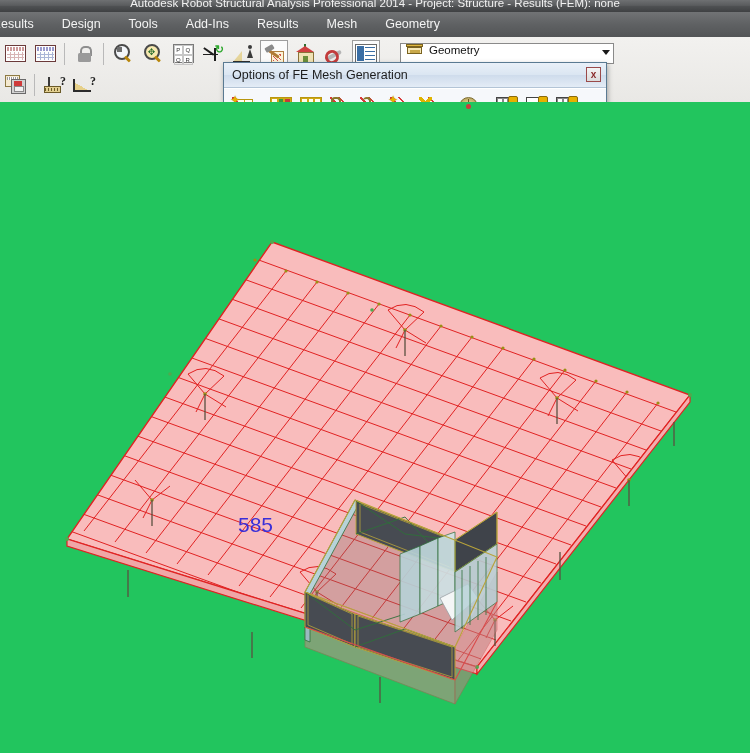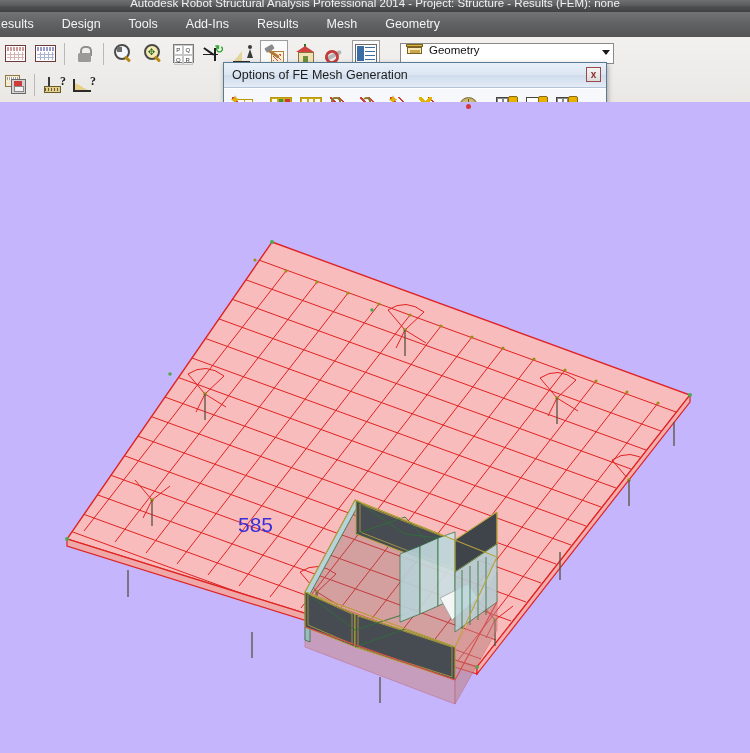--- a/index.html
+++ b/index.html
@@ -467,21 +467,21 @@
     background: #e8b100; border: 1px solid #8a6a10; border-radius: 2px;
   }
   .mi .hand.a { right: 1px; top: 1px; }
   .mi .hand.b { left: 1px; bottom: 2px; }
 
   
   #viewport {
     position: absolute;
     left: 0; top: 102px;
     width: 750px; height: 651px;
-    background: #c4b5fd;
+    background: #22c55e;
     overflow: hidden;
   }
   #model-svg { position: absolute; left: 0; top: 0; }
   #node-label {
     position: absolute;
     left: 238px; top: 411px;
     color: #3a2fd8;
     font-size: 21px;
     font-family: "Liberation Sans", sans-serif;
     letter-spacing: 0px;

